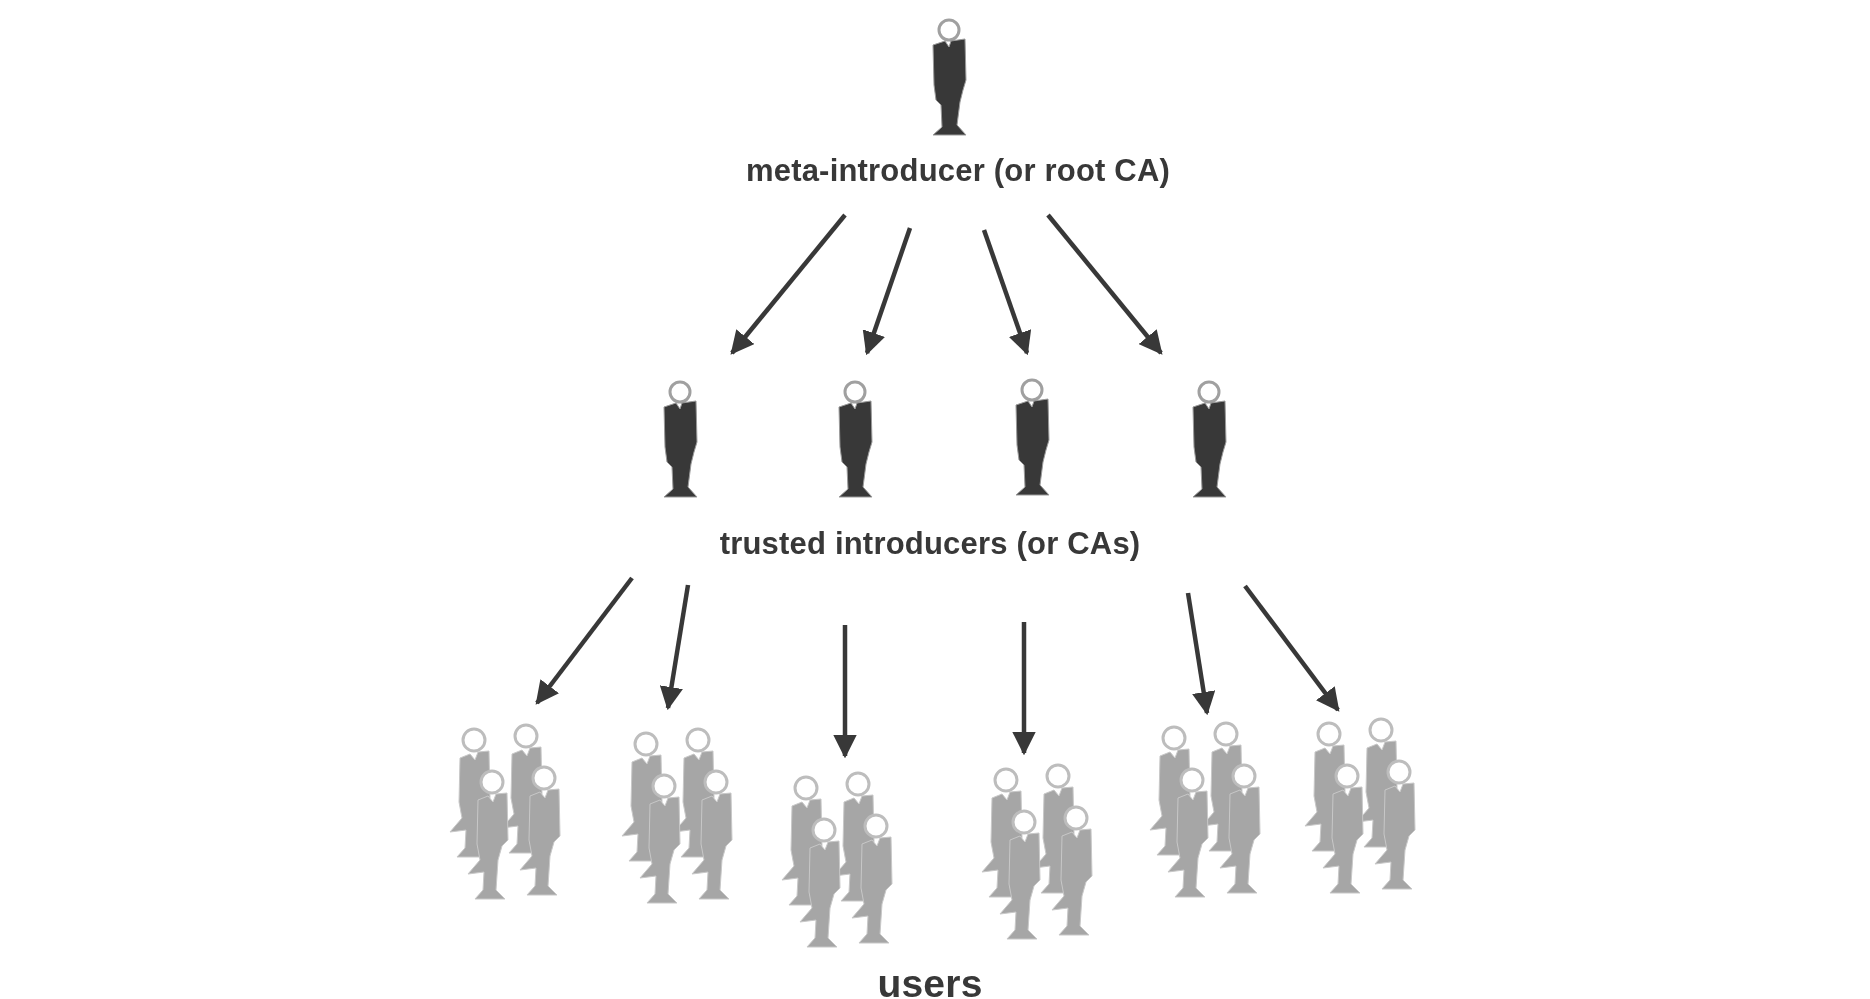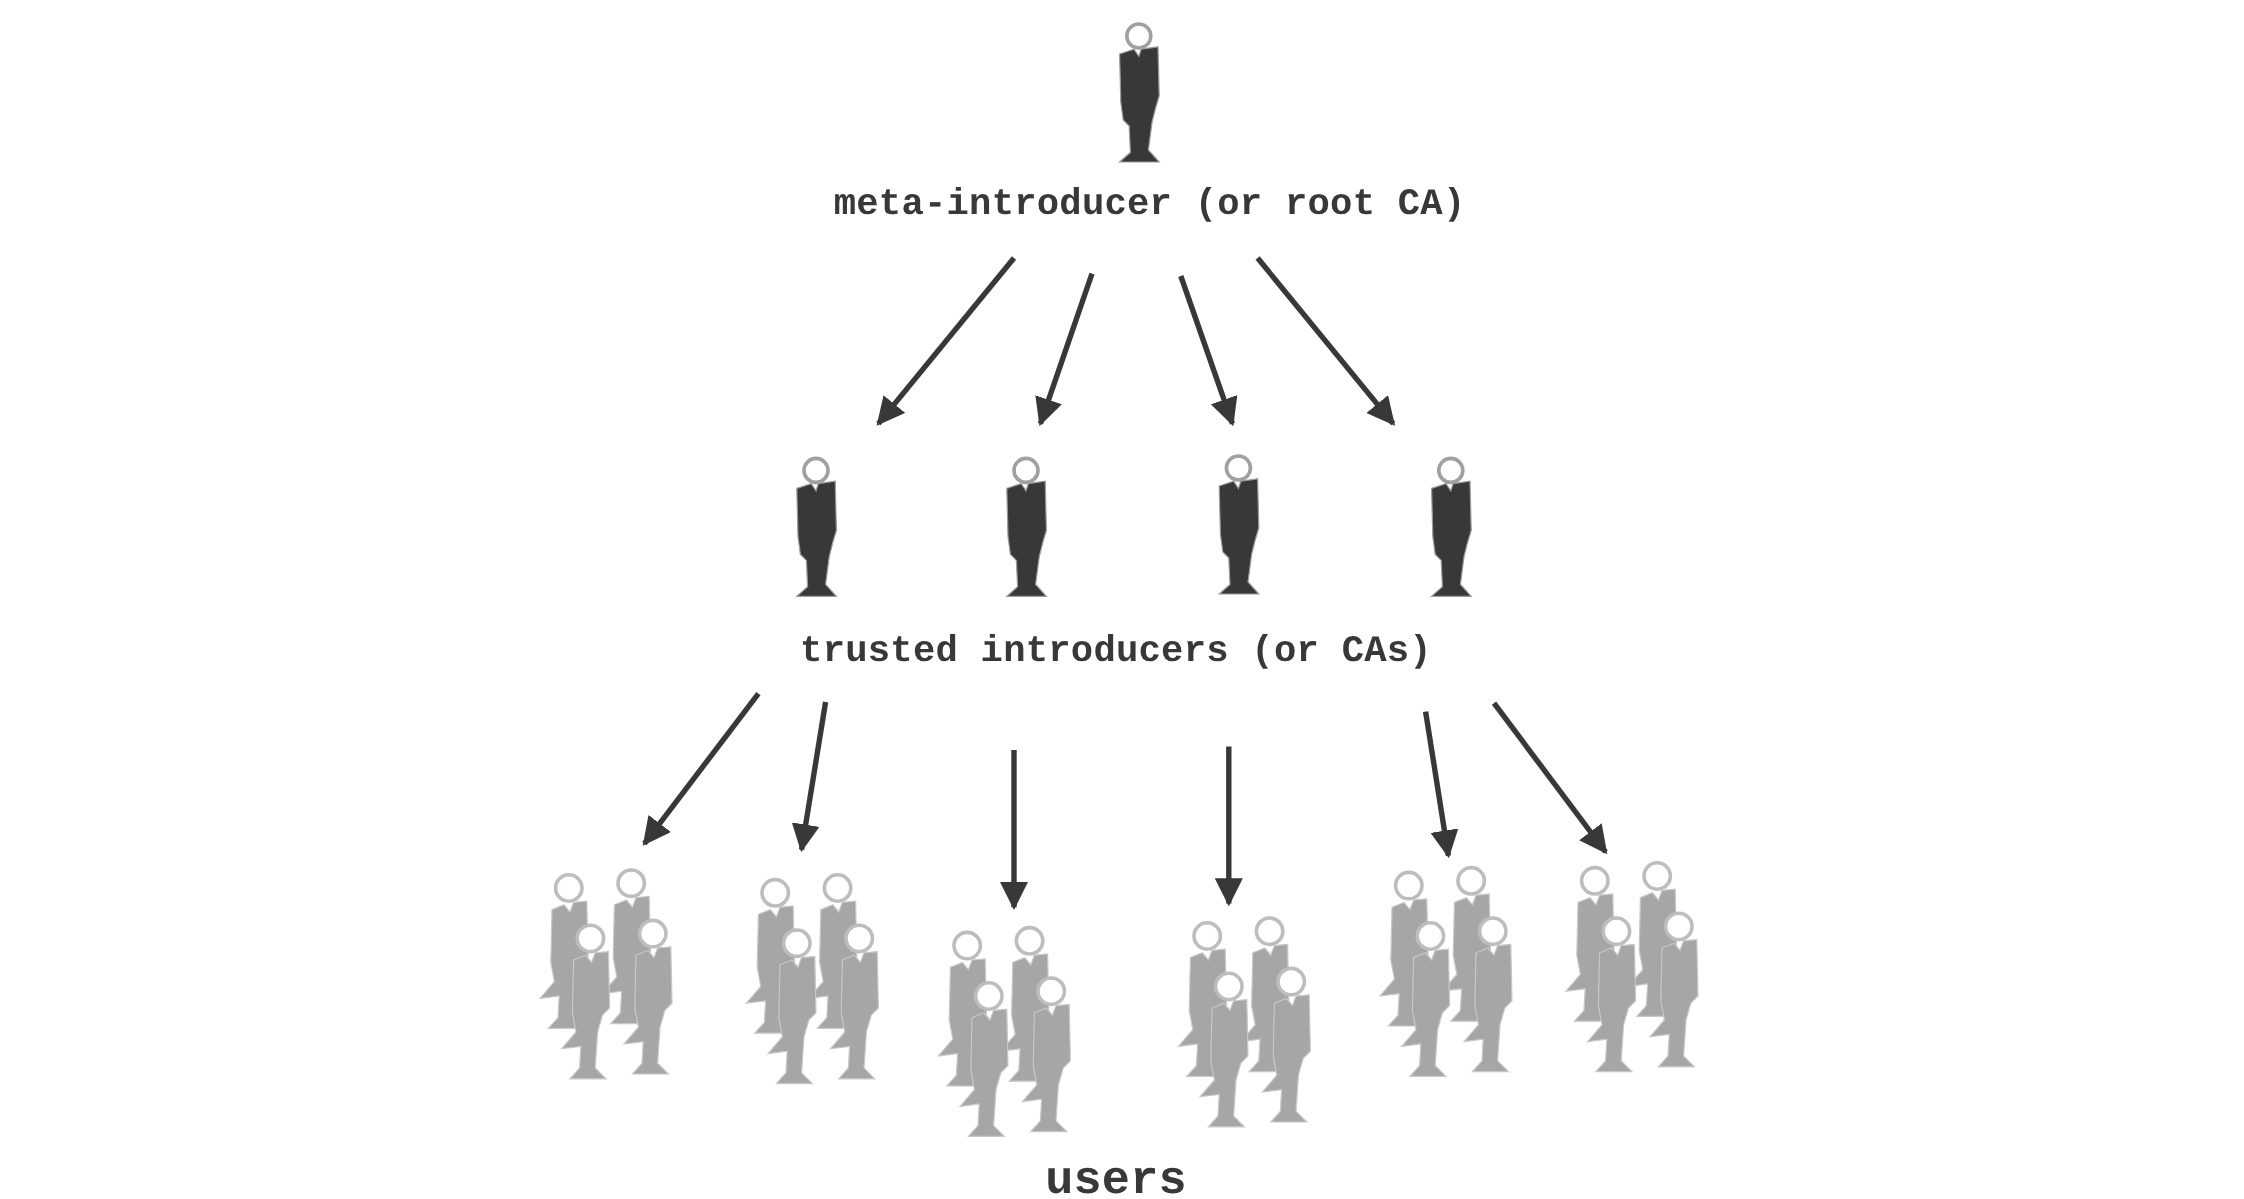--- a/index.html
+++ b/index.html
@@ -1,20 +1,20 @@
 <!DOCTYPE html>
 <html><head>
 <meta charset="utf-8">
 <style>
   html, body { margin: 0; padding: 0; background: #ffffff; }
   body { width: 1870px; height: 999px; position: relative; overflow: hidden; }
   #diagram { position: absolute; left: 0; top: 0; }
   .label {
     position: absolute;
-    font-family: Liberation Mono, monospace;
+    font-family: Liberation Sans, sans-serif;
     font-weight: bold;
     color: #383838;
     white-space: nowrap;
     text-align: center;
     transform: translateX(-50%);
     letter-spacing: 0.2px;
   }
   #label-root { left: 958px; top: 153px; font-size: 31px; }
   #label-mid { left: 930px; top: 526px; font-size: 31px; }
   #label-users { left: 930px; top: 962px; font-size: 39px; }

